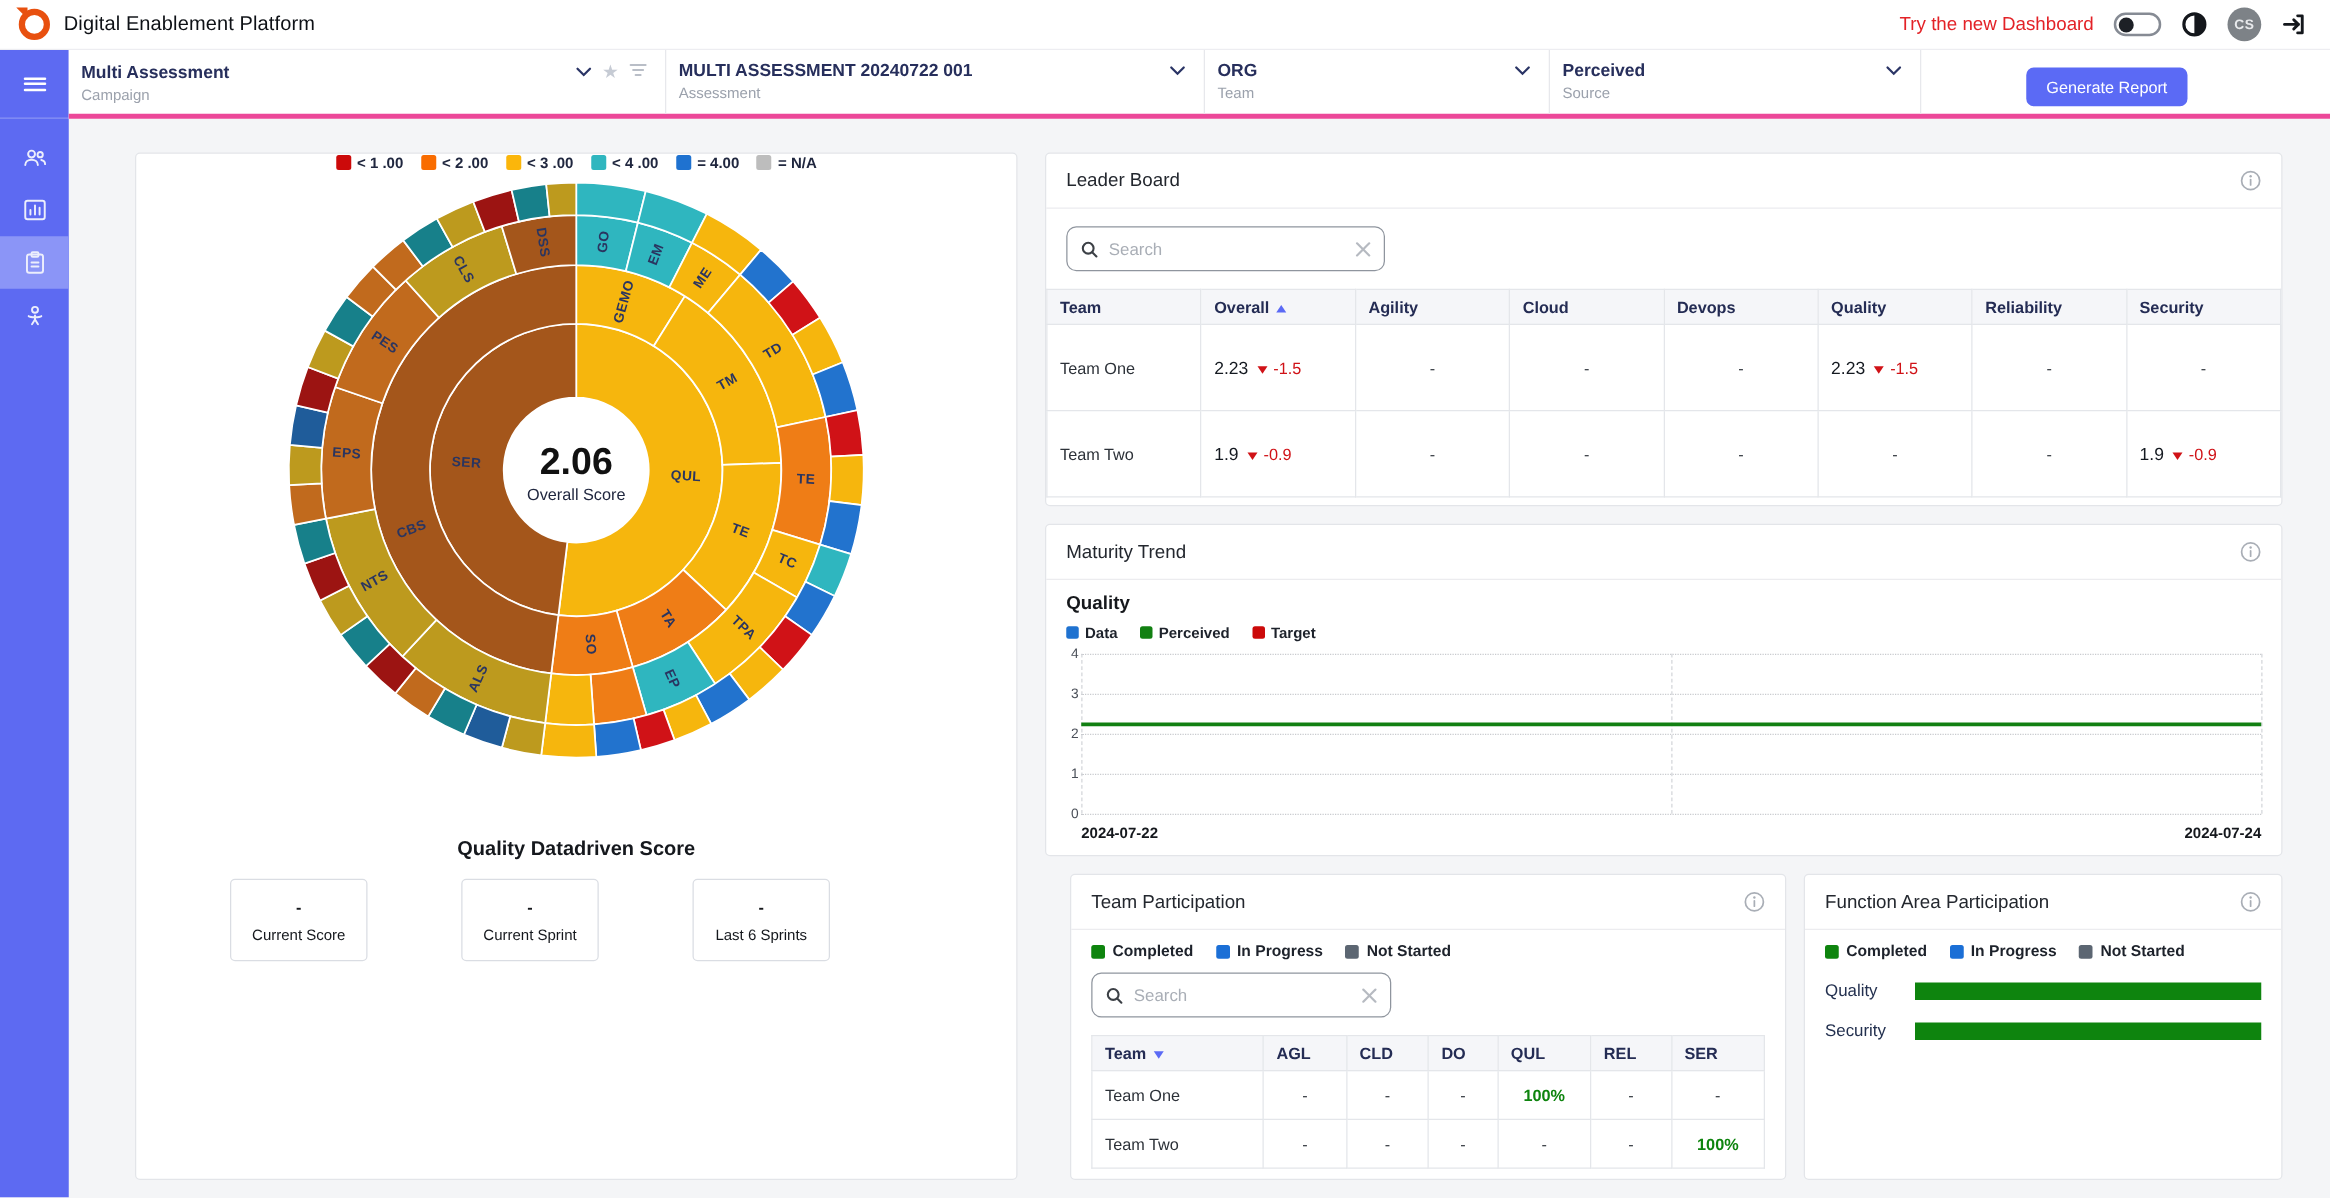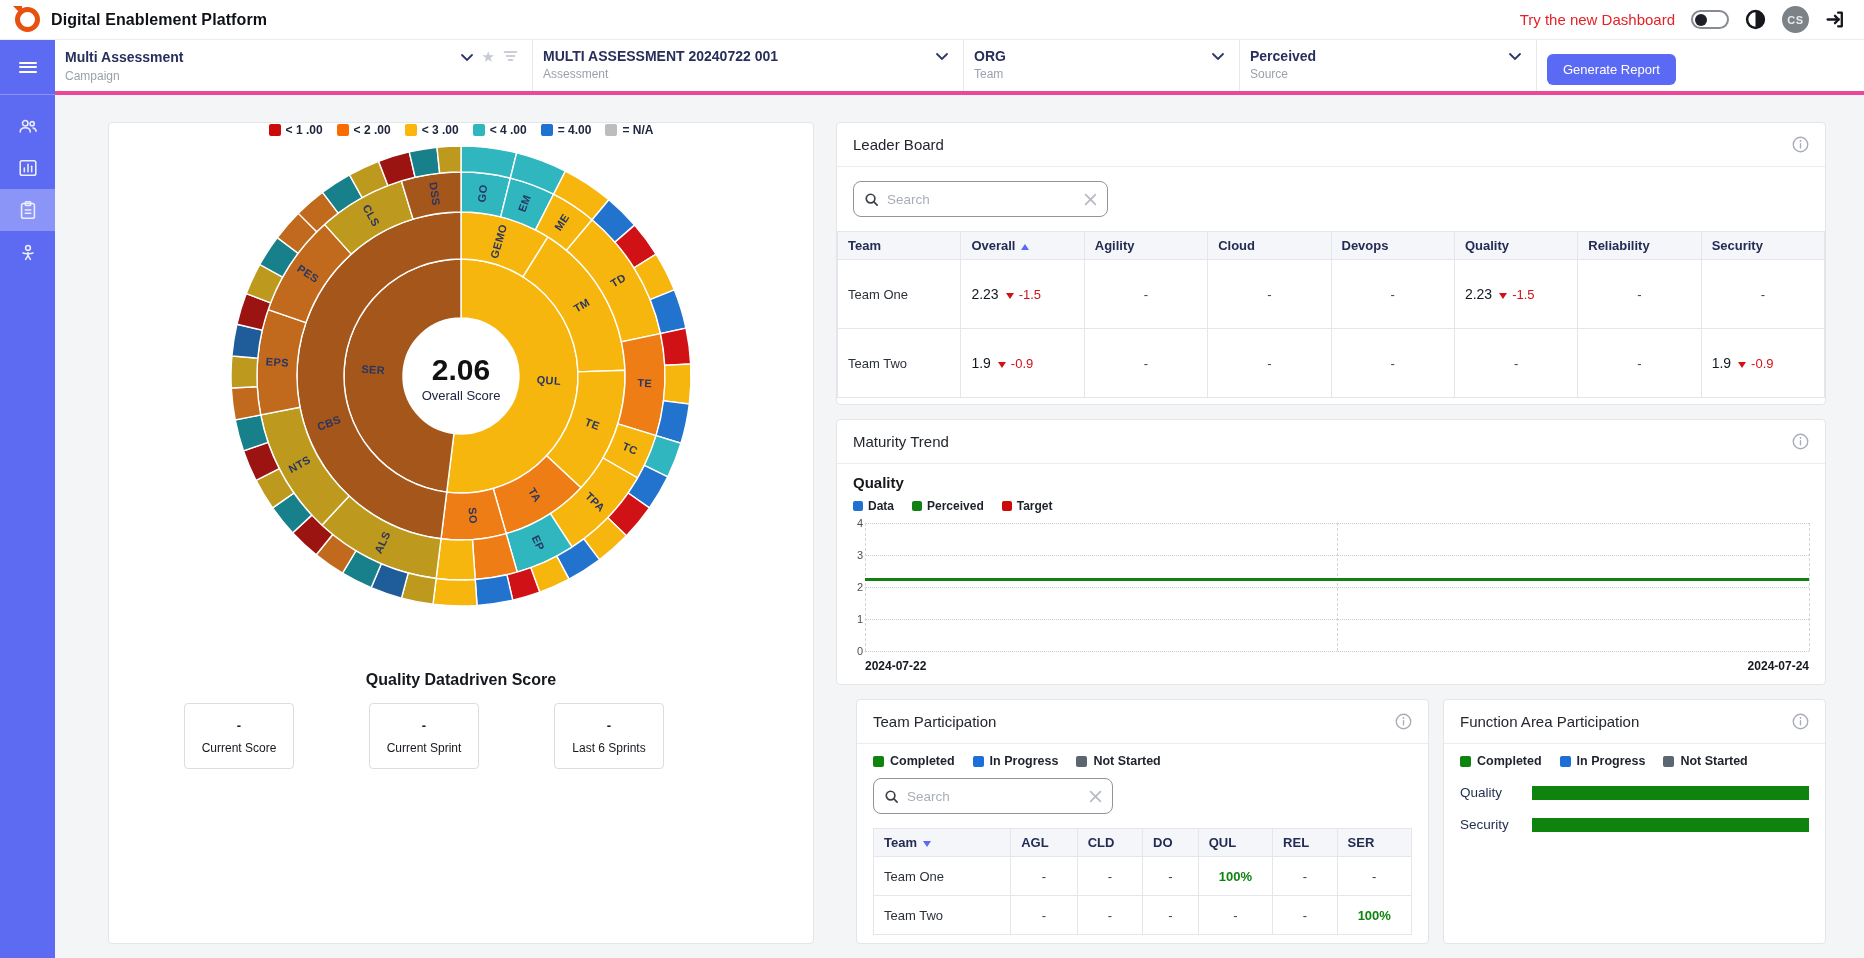--- a/index.html
+++ b/index.html
@@ -4,21 +4,21 @@
 <style>
   * { margin:0; padding:0; box-sizing:border-box; }
   html,body { width:1864px; height:958px; overflow:hidden; }
   body { font-family:"Liberation Sans", sans-serif; background:#f4f5f7; color:#1f2430; font-size:13px; }
 
   
   .topbar { height:40px; background:#fff; display:flex; align-items:center; padding:0 18px 0 14px; border-bottom:1px solid #ededf1; }
   .logo { width:27px; height:27px; margin-right:10px; position:relative; }
   .logo .ring { position:absolute; inset:1px; border:5px solid #E8500F; border-radius:50%; }
   .logo .tail { position:absolute; left:-1px; top:0; width:0; height:0; border-right:9px solid #E8500F; border-bottom:9px solid transparent; }
-  .app-title { font-size:16px; font-weight:700; color:#0e1116; letter-spacing:.1px;text-align:right; }
+  .app-title { font-size:16px; font-weight:400; color:#0e1116; letter-spacing:.1px;text-align:right; }
   .topbar-right { margin-left:auto; display:flex; align-items:center; gap:16px; }
   .try-new { color:#E32227; font-size:15px; font-weight:500; }
   .toggle { width:38px; height:19px; border:2px solid #868b94; border-radius:10px; position:relative; background:#fff; cursor:pointer; }
   .toggle .knob { position:absolute; left:2px; top:1.5px; width:12px; height:12px; border-radius:50%; background:#1d2026; }
   .avatar { width:27px; height:27px; border-radius:50%; background:#7d8287; color:#e8eaec; font-size:11px; font-weight:700; display:flex; align-items:center; justify-content:center; letter-spacing:.5px; }
   .icon-btn { display:flex; align-items:center; justify-content:center; cursor:pointer; }
 
   
   .body-row { display:flex; height:918px; }
   .sidebar { width:55px; background:#5D6AF2; flex:none; display:flex; flex-direction:column; }
@@ -35,21 +35,21 @@
   .filterbar { height:55px; background:#fff; border-bottom:4px solid #ec4899; display:flex; flex:none; }
   .fsec { border-right:1px solid #e7e8ec; padding:8px 14px 0 10px; position:relative; cursor:pointer; }
   .fsec .frow { display:flex; align-items:center; gap:8px; }
   .fval { font-size:14px; font-weight:700; color:#272f5c; white-space:nowrap; }
   .flab { font-size:12px; color:#9ba1ac; margin-top:3px; }
   .fsec .chev { margin-left:auto; }
   .f-campaign { width:478px; }
   .f-assessment { width:431px; }
   .f-team { width:276px; }
   .f-source { width:297px; }
-  .f-right { flex:1; border-right:none; display:flex; align-items:center; justify-content:flex-start; padding-right:40px; }
+  .f-right { flex:1; border-right:none; display:flex; align-items:center; justify-content:center; padding-right:40px; }
   .gen-btn { background:#5B6AF5; color:#fff; border:none; border-radius:6px; font-family:inherit; font-size:13px; font-weight:500; padding:8px 16px; cursor:pointer; }
   .star-ic { color:#c6cbd4; font-size:15px; }
 
   
   .main { padding:27px 0 0 53px; display:flex; gap:22px; }
   .panel { background:#fff; border:1px solid #e3e5e9; border-radius:4px; }
   .panel-head { height:44px; display:flex; align-items:center; justify-content:space-between; padding:0 16px; border-bottom:1px solid #ececef; }
   .panel-title { font-size:15px; font-weight:500; color:#23272e; }
 
   

